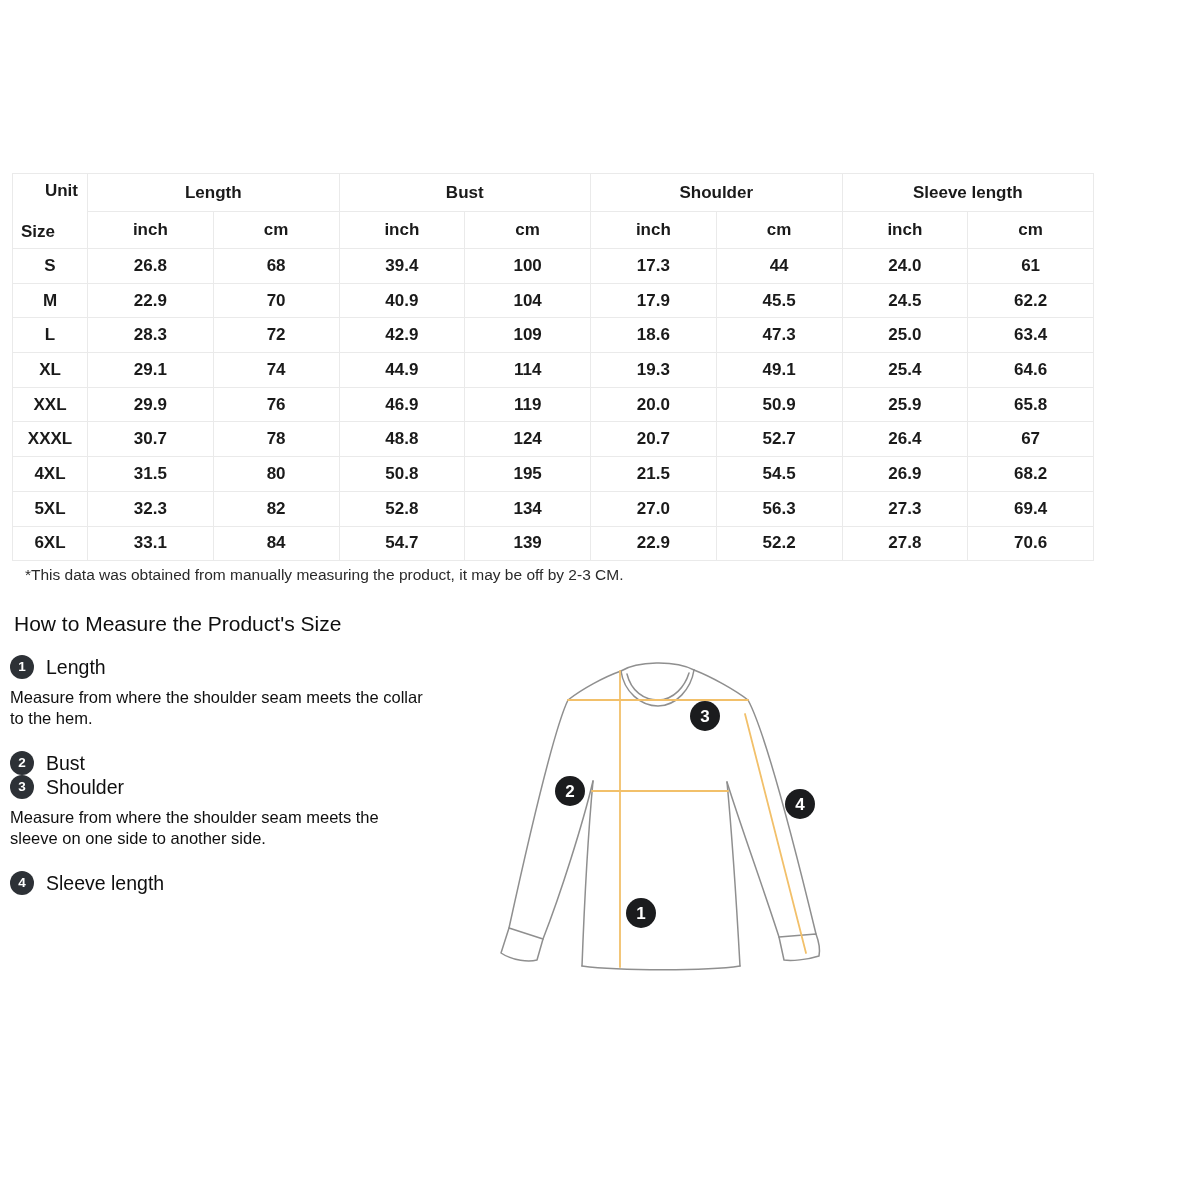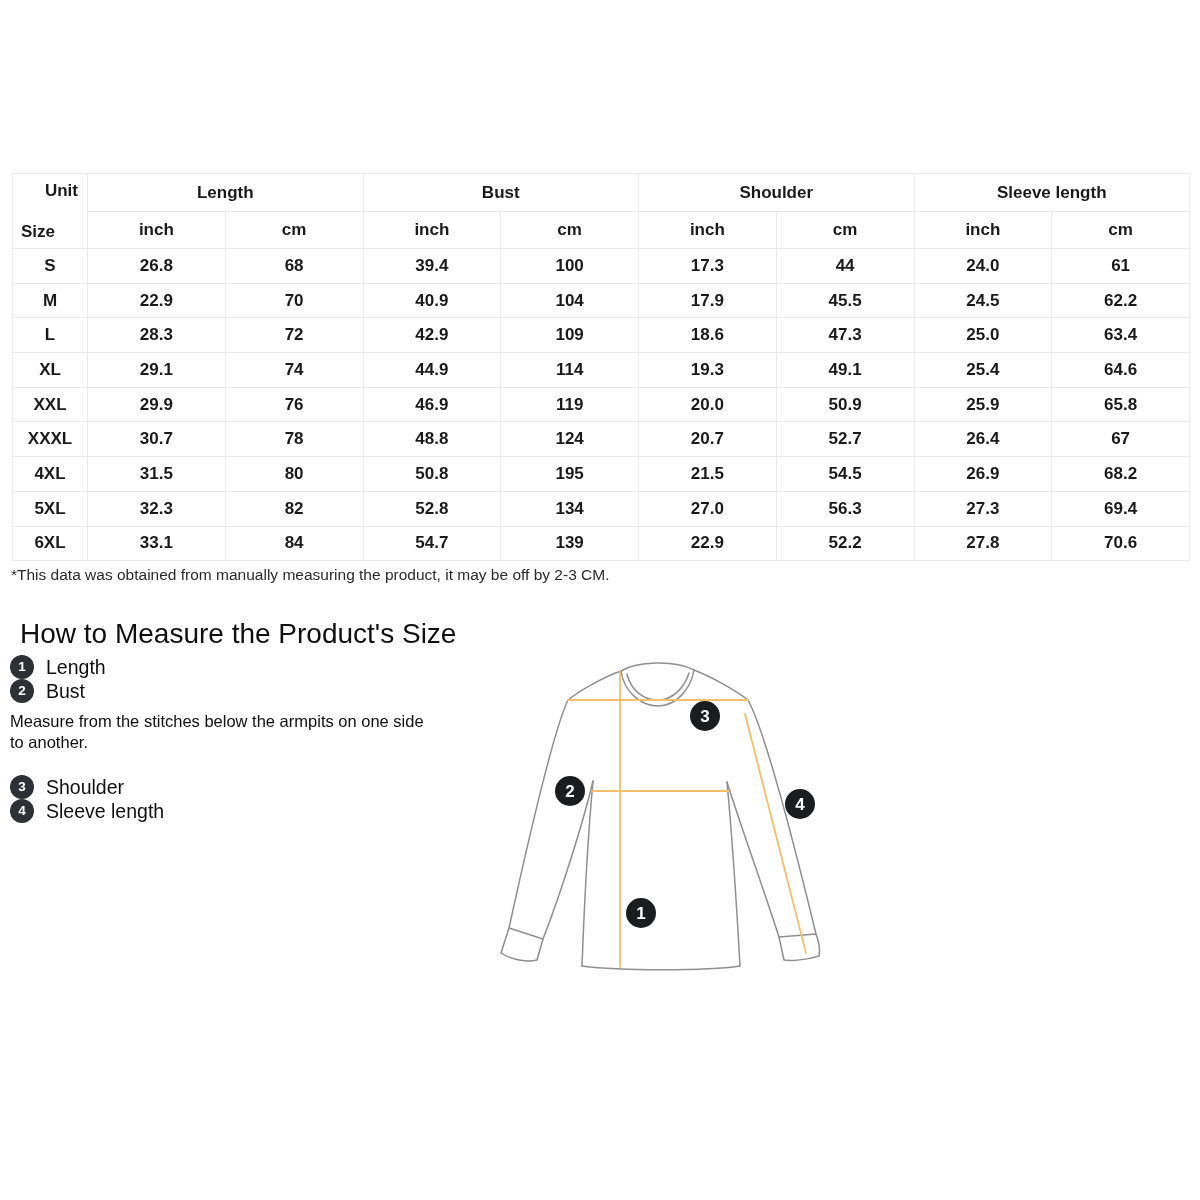--- a/index.html
+++ b/index.html
@@ -4,21 +4,21 @@
 <style>
   html,body{margin:0;padding:0;}
   body{
     width:1200px;height:1200px;position:relative;overflow:hidden;
     background:#ffffff;color:#1a1a1a;
     font-family:"Liberation Sans","DejaVu Sans",sans-serif;
   }
 
   
   .size-table{
-    position:absolute;left:12px;top:173px;width:1178px;
+    position:absolute;left:12px;top:173px;width:1082px;
     border-collapse:collapse;table-layout:fixed;
   }
   .size-table th,.size-table td{
     border:1px solid #eaeaea;
     font-size:17px;font-weight:700;color:#1a1a1a;
     text-align:center;vertical-align:middle;padding:0;
     background:#ffffff;
   }
   .size-table thead tr.group-row th{height:37px;}
   .size-table thead tr.unit-row th{height:36px;}
@@ -27,26 +27,26 @@
   .corner{
     position:relative;
     background-image:linear-gradient(to bottom right,
       rgba(0,0,0,0) 49.3%, #dcdcdc 49.3%, #dcdcdc 50.7%, rgba(0,0,0,0) 50.7%);
   }
   .corner .corner-unit{position:absolute;top:8px;right:9px;line-height:1;}
   .corner .corner-size{position:absolute;bottom:8px;left:8px;line-height:1;text-align:right;}
 
   
   .note{
-    position:absolute;left:11px;top:566px;margin:0;
+    position:absolute;left:25px;top:566px;margin:0;
     font-size:15.5px;font-weight:400;color:#2a2a2a;
   }
   .howto-title{
-    position:absolute;left:10px;top:608px;margin:10px;
-    font-size:28px;font-weight:400;color:#0f0f0f;
+    position:absolute;left:10px;top:608px;margin:4px;
+    font-size:21px;font-weight:400;color:#0f0f0f;
   }
 
   
   .items{position:absolute;left:10px;top:655px;width:420px;}
   .mi-header{display:flex;align-items:center;gap:12px;height:24px;}
   .badge{
     flex:0 0 24px;width:24px;height:24px;border-radius:50%;
     background:#2d3136;color:#ffffff;
     font-size:13.5px;font-weight:700;
     display:flex;align-items:center;justify-content:center;line-height:1;
@@ -215,35 +215,36 @@
 
 <h2 class="howto-title">How to Measure the Product's Size</h2>
 
 <div class="items">
 
   <div class="mi">
     <div class="mi-header">
       <span class="badge">1</span>
       <span class="mi-label">Length</span>
     </div>
+    <p class="mi-desc">Measure from where the shoulder seam meets the collar to the hem.</p>
   </div>
 
   <div class="mi">
     <div class="mi-header">
       <span class="badge">2</span>
       <span class="mi-label">Bust</span>
     </div>
-    <p class="mi-desc">Measure from the stitches below the armpits on one side to another.</p>
   </div>
 
   <div class="mi">
     <div class="mi-header">
       <span class="badge">3</span>
       <span class="mi-label">Shoulder</span>
     </div>
+    <p class="mi-desc">Measure from where the shoulder seam meets the sleeve on one side to another side.</p>
   </div>
 
   <div class="mi">
     <div class="mi-header">
       <span class="badge">4</span>
       <span class="mi-label">Sleeve length</span>
     </div>
   </div>
 
 </div>

